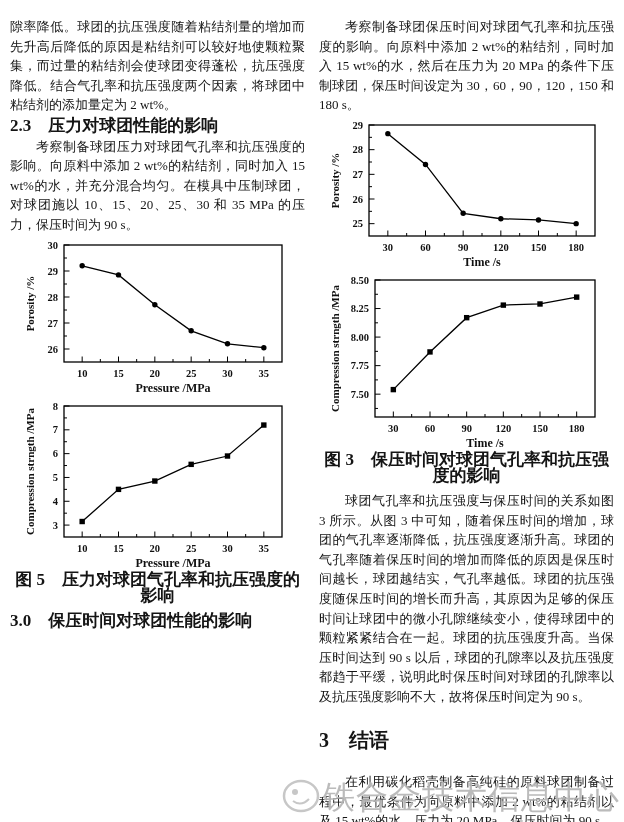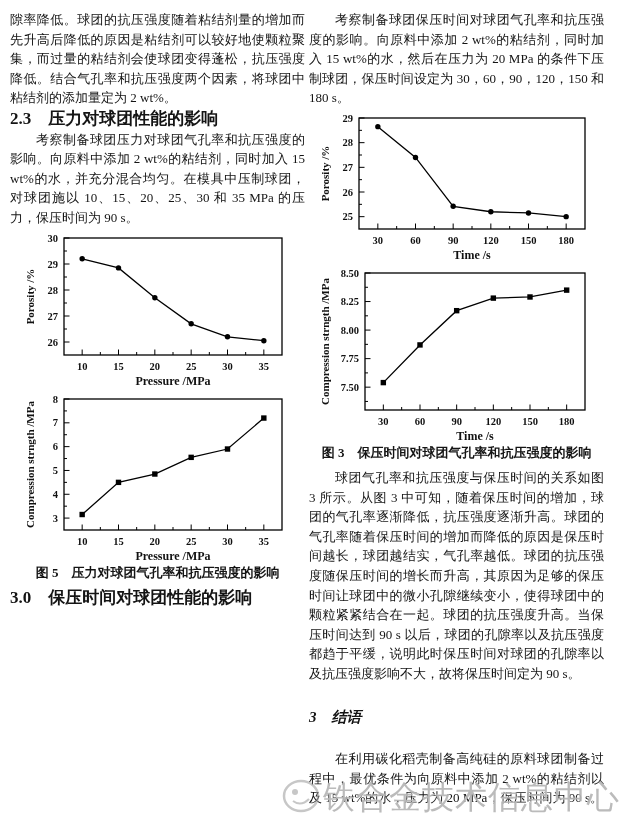--- a/index.html
+++ b/index.html
@@ -1,23 +1,23 @@
 <!DOCTYPE html>
 <html><head>
 <meta charset="utf-8">
 <style>
   html,body{margin:0;padding:0;background:#ffffff;}
   body{width:624px;height:822px;font-family:"Liberation Serif","DejaVu Serif",serif;color:#141414;}
-  .page{position:relative;width:624px;height:822px;box-sizing:border-box;padding:10px 10px 0 10px;display:flex;gap:4px;overflow:hidden;background:#ffffff;}
+  .page{position:relative;width:624px;height:822px;box-sizing:border-box;padding:17px 10px 0 10px;display:flex;gap:14px;overflow:hidden;background:#ffffff;}
   .col{width:295px;font-size:13px;line-height:19.6px;text-align:justify;}
   .para{margin:0;text-indent:2em;}
   .para.cont{text-indent:0;}
   .subheading{font-weight:bold;margin:1px 0 1px 0;text-indent:0;font-size:17px;}
-  .sectionheading{font-weight:bold;font-size:15px;margin:24px 0 22px 0;text-indent:0;font-style:italic;}
-  .figcaption{font-weight:bold;text-align:center;font-size:13px;margin:1px 0 7px 0;text-indent:0;line-height:16px;}
+  .sectionheading{font-weight:bold;font-size:20px;margin:24px 0 22px 0;text-indent:0;}
+  .figcaption{font-weight:bold;text-align:center;font-size:17px;margin:1px 0 7px 0;text-indent:0;line-height:16px;}
   .chart{display:flex;justify-content:center;margin:3px 0 0 0;}
   .chart svg text{font-family:"Liberation Serif","DejaVu Serif",serif;font-weight:bold;fill:#111;}
   .watermark{position:absolute;right:4px;bottom:2px;display:flex;align-items:center;gap:2px;pointer-events:none;}
   .wm-text{font-size:32px;font-weight:normal;letter-spacing:1px;color:rgba(141,141,141,0.60);text-shadow:0 0 1px rgba(255,255,255,0.9);white-space:nowrap;}
   .wm-logo{opacity:0.55;}
 </style>
 </head>
 <body>
 
 <div class="page">

